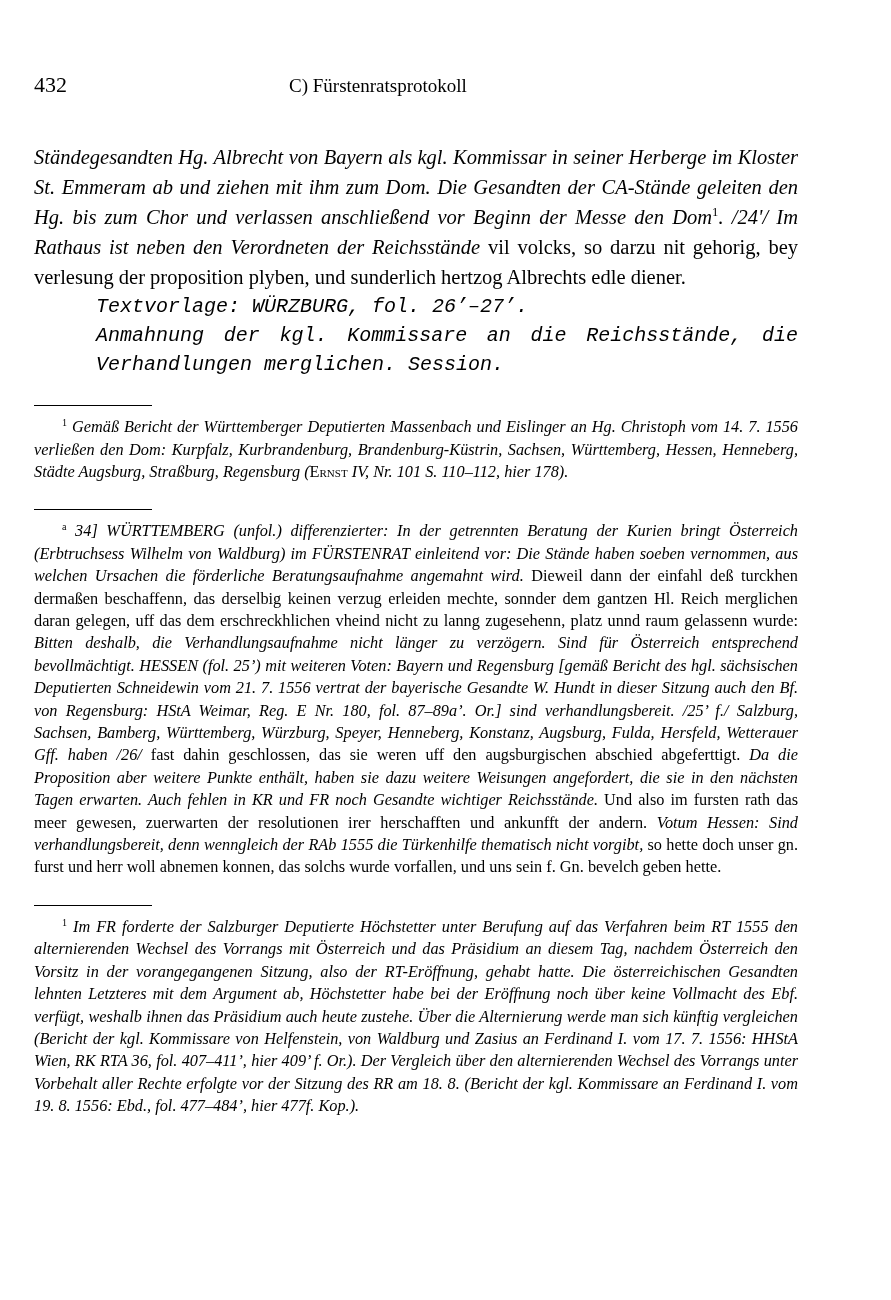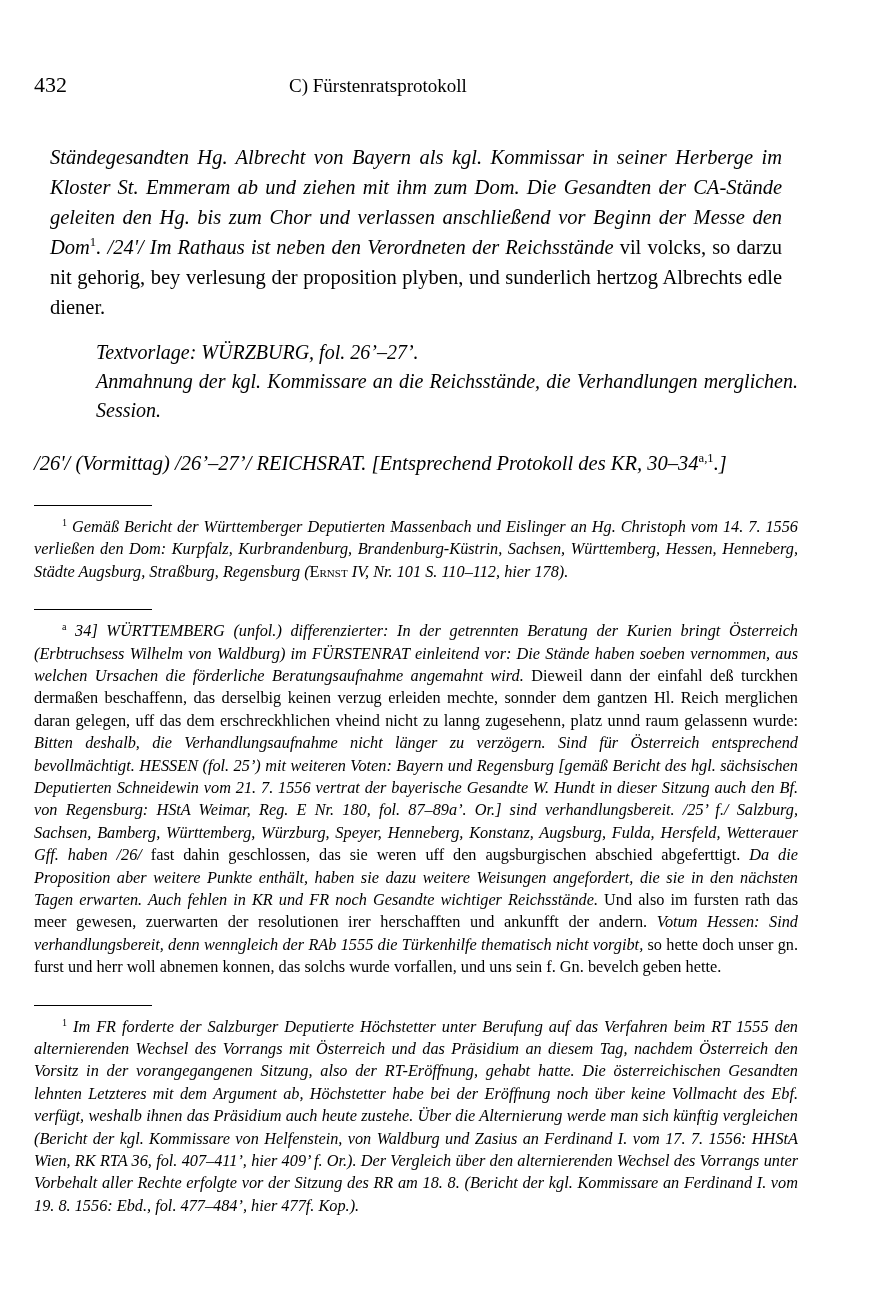--- a/index.html
+++ b/index.html
@@ -39,21 +39,21 @@
     font-weight: normal;
     width: 255px;
   }
   .head-title {
     font-size: 19px;
   }
   .body-text {
     font-size: 20.5px;
     line-height: 1.465;
     text-align: justify;
-    margin: 16px;
+    margin: 0;
   }
   .it { font-style: italic; }
   sup {
     font-size: 0.62em;
     vertical-align: super;
     line-height: 0;
   }
   .sec-head {
     margin-top: 40px;
     margin-bottom: 26px;
@@ -64,20 +64,21 @@
   .sec-num {
     width: 58px;
     flex: none;
   }
   .indent-block {
     margin-left: 62px;
     margin-right: 0;
     font-size: 20px;
     line-height: 1.45;
     text-align: justify;
+    font-family: Liberation Mono, monospace;
   }
   .indent-block .line { display: block; }
   .lead {
     margin-top: 24px;
     font-size: 20.5px;
     line-height: 1.45;
     text-align: justify;
   }
   .rule {
     border: none;
@@ -111,23 +112,20 @@
     <p class="body-text">
       <span class="it">Ständegesandten Hg. Albrecht von Bayern als kgl. Kommissar in seiner Herberge im Kloster St. Emmeram ab und ziehen mit ihm zum Dom. Die Gesandten der CA-Stände geleiten den Hg. bis zum Chor und verlassen anschließend vor Beginn der Messe den Dom</span><sup>1</sup><span class="it">. /24'/ Im Rathaus ist neben den Verordneten der Reichsstände </span><span>vil volcks, so darzu nit gehorig, bey verlesung der proposition plyben, und sunderlich hertzog Albrechts edle diener.</span>
     </p>
 
 
     <div class="indent-block">
       <span class="it line">Textvorlage: WÜRZBURG, fol. 26’–27’.</span>
       <span class="it">Anmahnung der kgl. Kommissare an die Reichsstände, die Verhandlungen merglichen. Session.</span>
     </div>
 
-    <p class="lead">
-      <span class="it">/26'/ (Vormittag) /26’–27’/ REICHSRAT. [Entsprechend Protokoll des KR, 30–34</span><sup>a,1</sup><span class="it">.]</span>
-    </p>
 
     <hr class="rule">
 
     <p class="footnote">
       <span class="fn-indent"></span><sup>1</sup>
       <span class="it">Gemäß Bericht der Württemberger Deputierten Massenbach und Eislinger an Hg. Christoph vom 14. 7. 1556 verließen den Dom: Kurpfalz, Kurbrandenburg, Brandenburg-Küstrin, Sachsen, Württemberg, Hessen, Henneberg, Städte Augsburg, Straßburg, Regensburg (</span><span class="smallcaps">Ernst</span><span class="it"> IV, Nr. 101 S. 110–112, hier 178).</span>
     </p>
 
     <hr class="rule">
 

